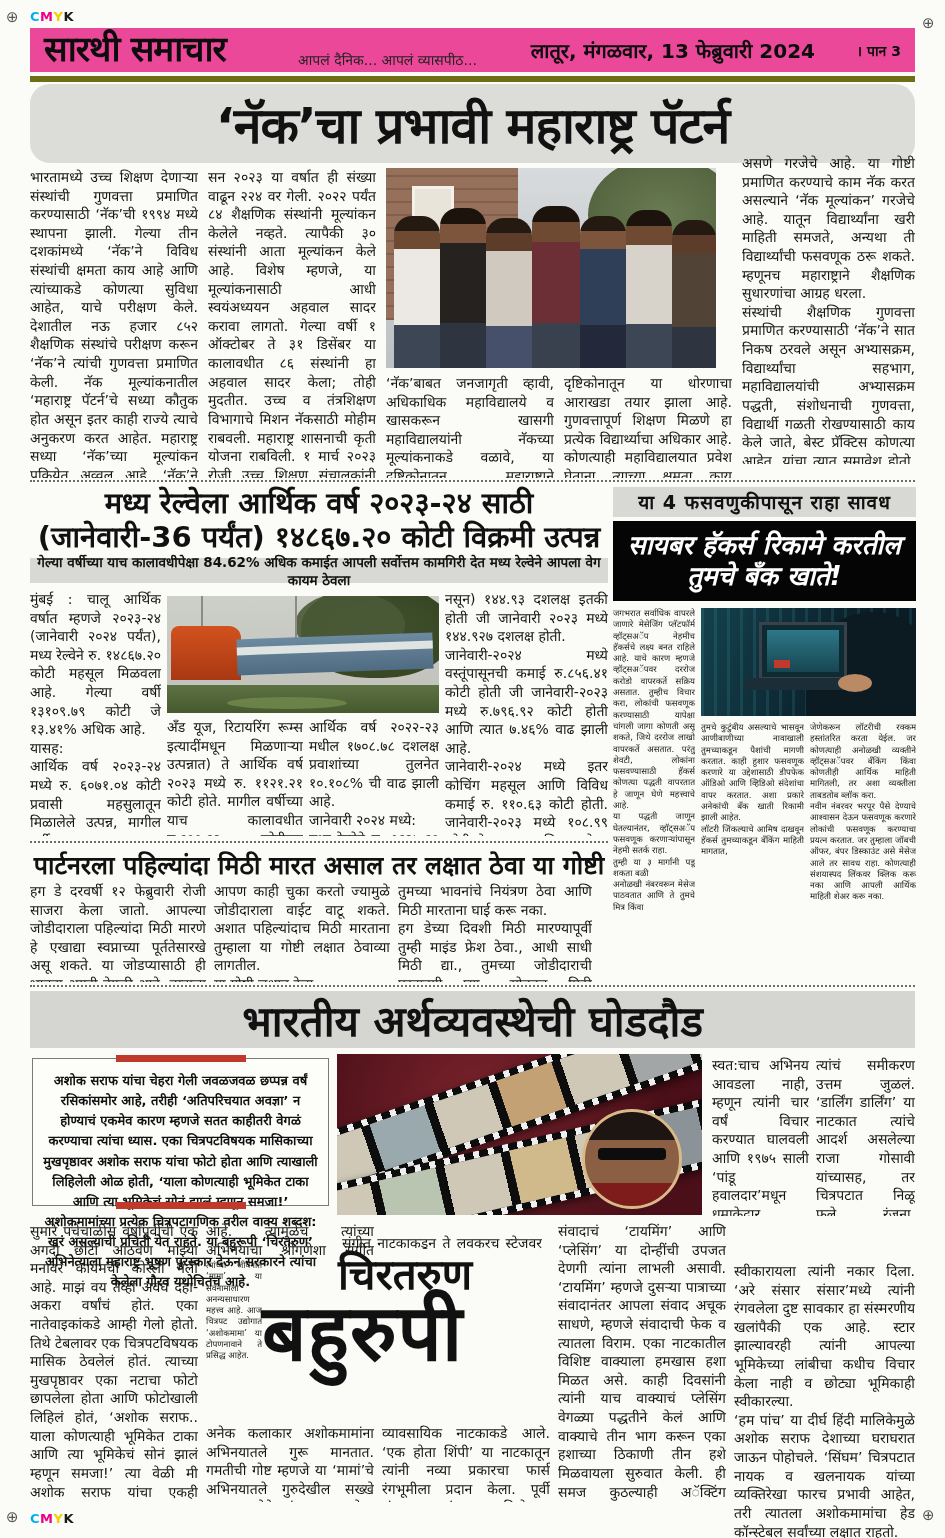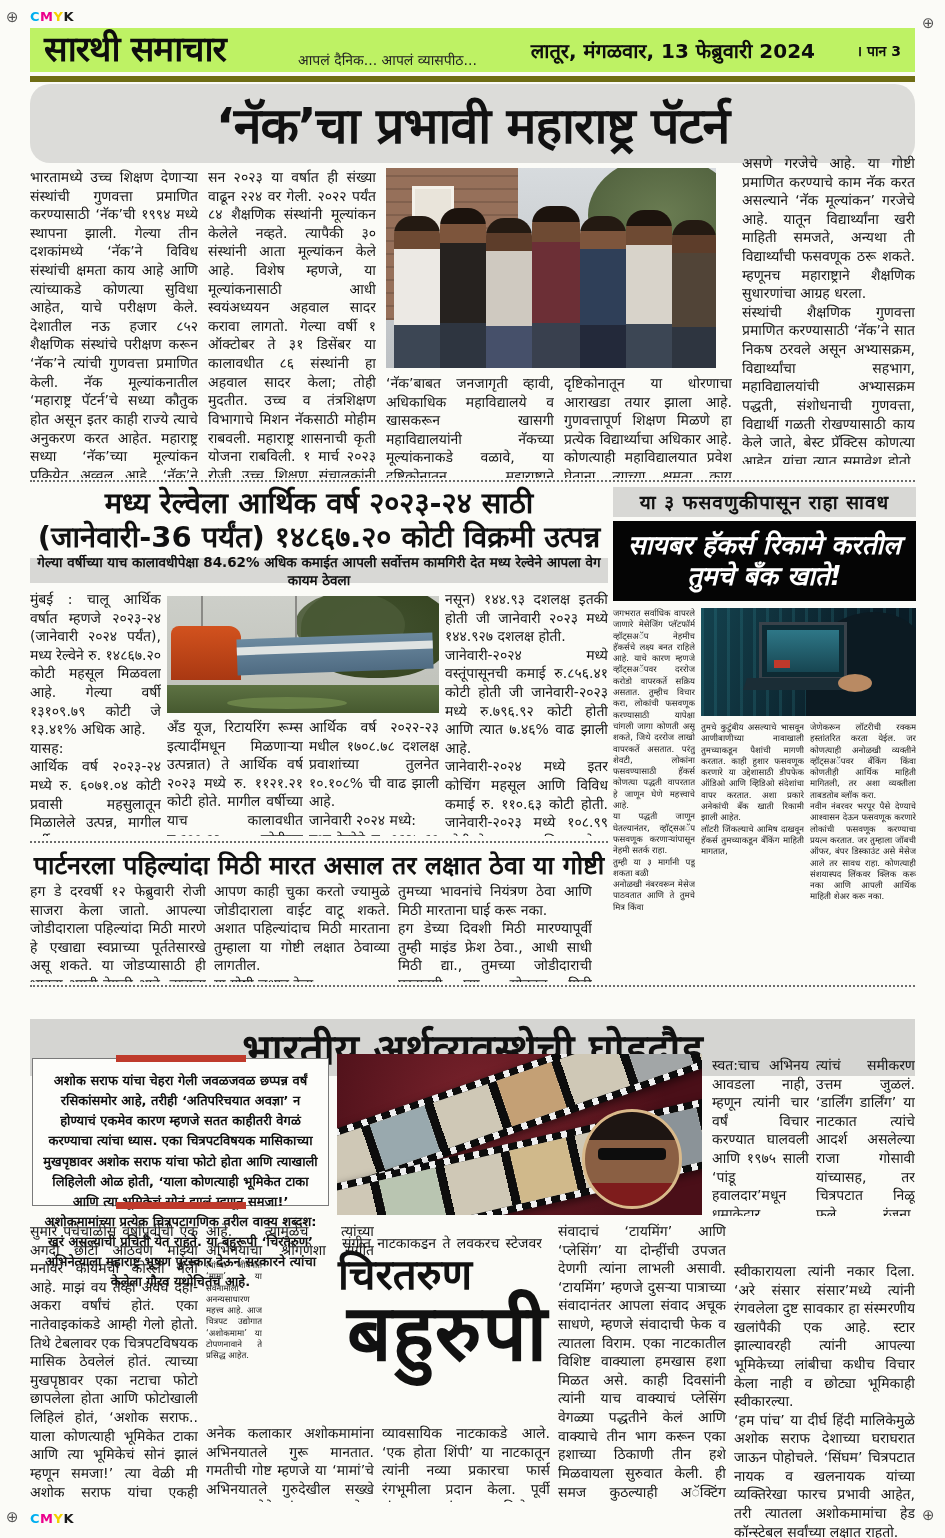--- a/index.html
+++ b/index.html
@@ -6,39 +6,39 @@
   body{font-family:"DejaVu Sans","Liberation Sans",sans-serif;}
   .page{position:relative;width:945px;height:1538px;background:#fbfbf7;margin:0 auto;overflow:hidden;color:#111;}
   .abs{position:absolute;}
   .col{font-size:14px;line-height:1.33;text-align:justify;white-space:pre-line;overflow:hidden;color:#161616;}
   .col-sm{font-size:8.5px;}
   .dotted{border-top:2px dotted #6b6b6b;height:0;}
   .cbar{display:flex;align-items:center;justify-content:center;text-align:center;}
   .reg{font-size:15px;color:#555;line-height:1;}
   .cmyk span{font-size:13px;font-weight:bold;letter-spacing:.5px;}
   .c-c{color:#00aeef;} .c-m{color:#ec008c;} .c-y{color:#f2d000;} .c-k{color:#1a1a1a;}
-  .masthead{background:#bef264;}
+  .masthead{background:#ec4899;}
   .brand{font-weight:900;font-size:35px;line-height:1;color:#0d0d0d;letter-spacing:-1px;}
   .tagline{font-weight:400;font-size:14px;color:#222;}
   .dateline{font-weight:800;font-size:20px;color:#0d0d0d;white-space:nowrap;}
   .pageno{font-weight:700;font-size:14px;color:#0d0d0d;white-space:nowrap;}
   .banner{background:#dcdcd9;border-radius:20px;}
   .banner h1{margin:0;font-size:50px;font-weight:900;letter-spacing:-1px;}
   .subbar{background:#d8d8d5;font-weight:700;font-size:13.5px;}
   .hl2{font-weight:800;font-size:29px;line-height:1.15;text-align:center;}
   .kicker{background:#d8d8d5;font-size:19px;font-weight:600;letter-spacing:1px;}
   .blackbox{background:#050505;color:#fff;font-weight:800;font-size:26px;line-height:1.18;text-align:center;}
   .hughl{font-weight:800;font-size:25px;text-align:center;}
-  .ecob{background:#d5d5d2;margin-top:28px;}
+  .ecob{background:#d5d5d2;}
   .ecob h2{margin:0;font-size:42px;font-weight:900;}
   .introbox{border:1.5px solid #7a7a7a;background:#fdfdfa;}
   .introtxt{font-size:13px;font-weight:700;line-height:1.55;text-align:center;padding:12px 10px;}
   .redbar{background:#bf3a2b;}
   .t1{font-weight:800;font-size:42px;text-align:center;line-height:1;}
-  .t2{font-weight:900;font-size:78px;text-align:right;line-height:.95;letter-spacing:1px;}
+  .t2{font-weight:900;font-size:78px;text-align:left;line-height:.95;letter-spacing:1px;}
   .photo{overflow:hidden;}
   .sprocket{height:7px;background:repeating-linear-gradient(90deg,#efefef 0 6px,transparent 6px 15px);}
   .frames{flex:1;background:repeating-linear-gradient(90deg,#cfc8b6 0 58px,#0d0d0d 58px 67px);position:relative;}
   .strip{display:flex;flex-direction:column;background:#0d0d0d;box-shadow:0 3px 8px rgba(0,0,0,.55);}
 </style>
 </head>
 <body>
 
 <div class="page">
 
@@ -101,21 +101,21 @@
     <div class="abs" style="left:34px;top:0;width:2px;height:72px;background:#8a8a86;"></div>
     <div class="abs" style="left:128px;top:0;width:2px;height:58px;background:#8a8a86;"></div>
     <div class="abs" style="left:4px;top:30px;width:70px;height:54px;border-radius:8px 12px 0 0;background:linear-gradient(#d2521e,#a93812);"></div>
     <div class="abs" style="left:70px;top:40px;width:196px;height:36px;transform:rotate(-2deg);background:linear-gradient(#6c8aa0,#4f6b82);">
       <div class="abs" style="left:0;top:8px;width:100%;height:8px;background:#dfe3e2;"></div>
     </div>
     <div class="abs" style="left:0;bottom:0;width:100%;height:28px;background:linear-gradient(#5d7243,#46592f);"></div>
     <div class="abs" style="left:60px;bottom:4px;width:120px;height:12px;background:#728b4e;border-radius:50%;opacity:.8;"></div>
   </div>
 
-  <div class="abs kicker cbar" style="left:613px;top:487px;width:303px;height:30px;">या ३ फसवणुकीपासून राहा सावध</div>
+  <div class="abs kicker cbar" style="left:613px;top:487px;width:303px;height:30px;">या 4 फसवणुकीपासून राहा सावध</div>
   <div class="abs blackbox cbar" style="left:613px;top:521px;width:303px;height:80px;padding:0 4px;box-sizing:border-box;font-style:italic;">सायबर हॅकर्स रिकामे करतील तुमचे बँक खाते!</div>
   <div class="abs col col-sm" style="left:613px;top:608px;width:82px;height:372px;">जगभरात सर्वाधिक वापरले जाणारे मेसेजिंग प्लॅटफॉर्म व्हॉट्सअॅप नेहमीच हॅकर्सचे लक्ष्य बनत राहिले आहे. याचे कारण म्हणजे व्हॉट्सअॅपवर दररोज करोडो वापरकर्ते सक्रिय असतात. तुम्हीच विचार करा, लोकांची फसवणूक करण्यासाठी यापेक्षा चांगली जागा कोणती असू शकते, जिथे दररोज लाखो वापरकर्ते असतात. परंतु शेवटी, लोकांना फसवण्यासाठी हॅकर्स कोणत्या पद्धती वापरतात हे जाणून घेणे महत्त्वाचे आहे.
 या पद्धती जाणून घेतल्यानंतर, व्हॉट्सअॅप फसवणूक करणाऱ्यांपासून नेहमी सतर्क राहा.
 तुम्ही या ३ मार्गांनी पडू शकता बळी
 अनोळखी नंबरवरून मेसेज पाठवतात आणि ते तुमचे मित्र किंवा</div>
   <div class="abs col col-sm" style="left:701px;top:722px;width:103px;height:258px;">तुमचे कुटुंबीय असल्याचे भासवून आणीबाणीच्या नावाखाली तुमच्याकडून पैशांची मागणी करतात. काही हुशार फसवणूक करणारे या उद्देशासाठी डीपफेक ऑडिओ आणि व्हिडिओ संदेशांचा वापर करतात. अशा प्रकारे अनेकांची बँक खाती रिकामी झाली आहेत.
 लॉटरी जिंकल्याचे आमिष दाखवून हॅकर्स तुमच्याकडून बँकिंग माहिती मागतात,</div>
   <div class="abs col col-sm" style="left:810px;top:722px;width:106px;height:258px;">जेणेकरून लॉटरीची रक्कम हस्तांतरित करता येईल. जर कोणत्याही अनोळखी व्यक्तीने व्हॉट्सअॅपवर बँकिंग किंवा कोणतीही आर्थिक माहिती मागितली, तर अशा व्यक्तीला ताबडतोब ब्लॉक करा.
 नवीन नंबरवर भरपूर पैसे देण्याचे आश्वासन देऊन फसवणूक करणारे लोकांची फसवणूक करण्याचा प्रयत्न करतात. जर तुम्हाला जॉबची ऑफर, बंपर डिस्काउंट असे मेसेज आले तर सावध राहा. कोणत्याही संशयास्पद लिंकवर क्लिक करू नका आणि आपली आर्थिक माहिती शेअर करू नका.</div>
 

